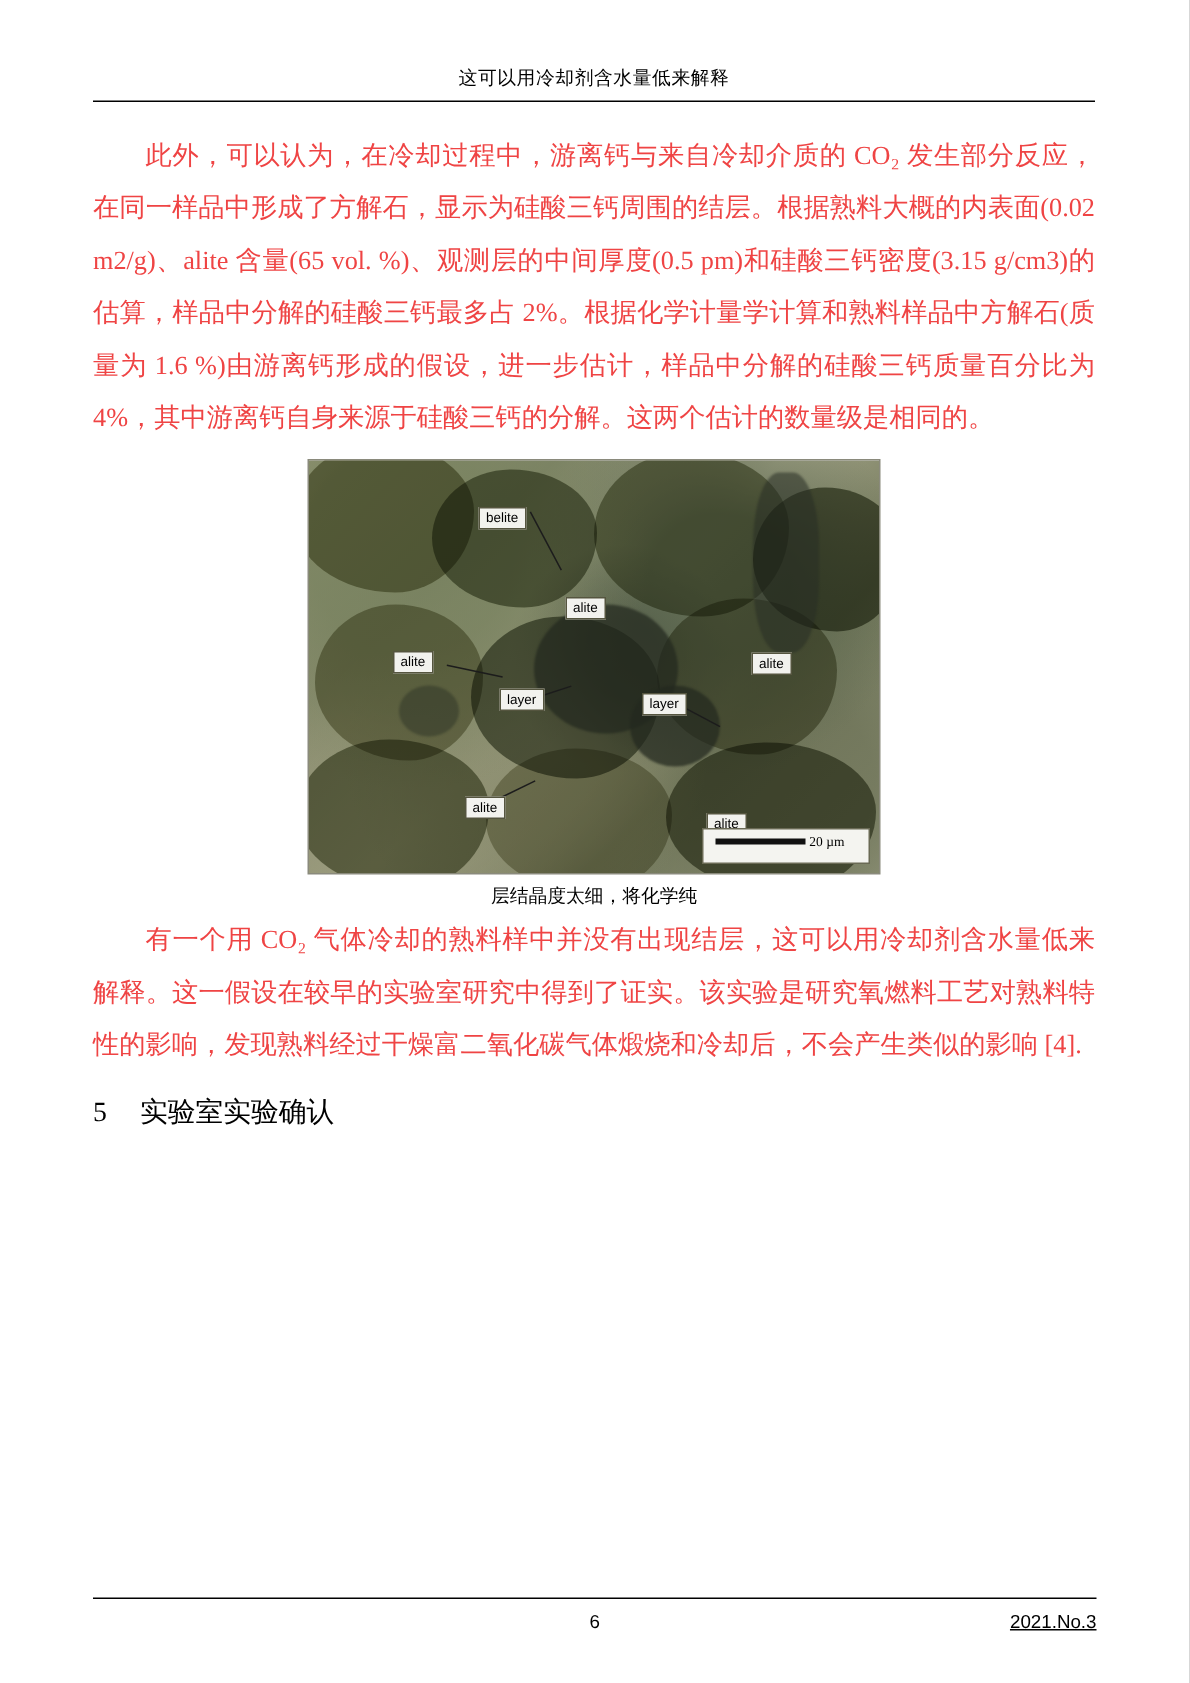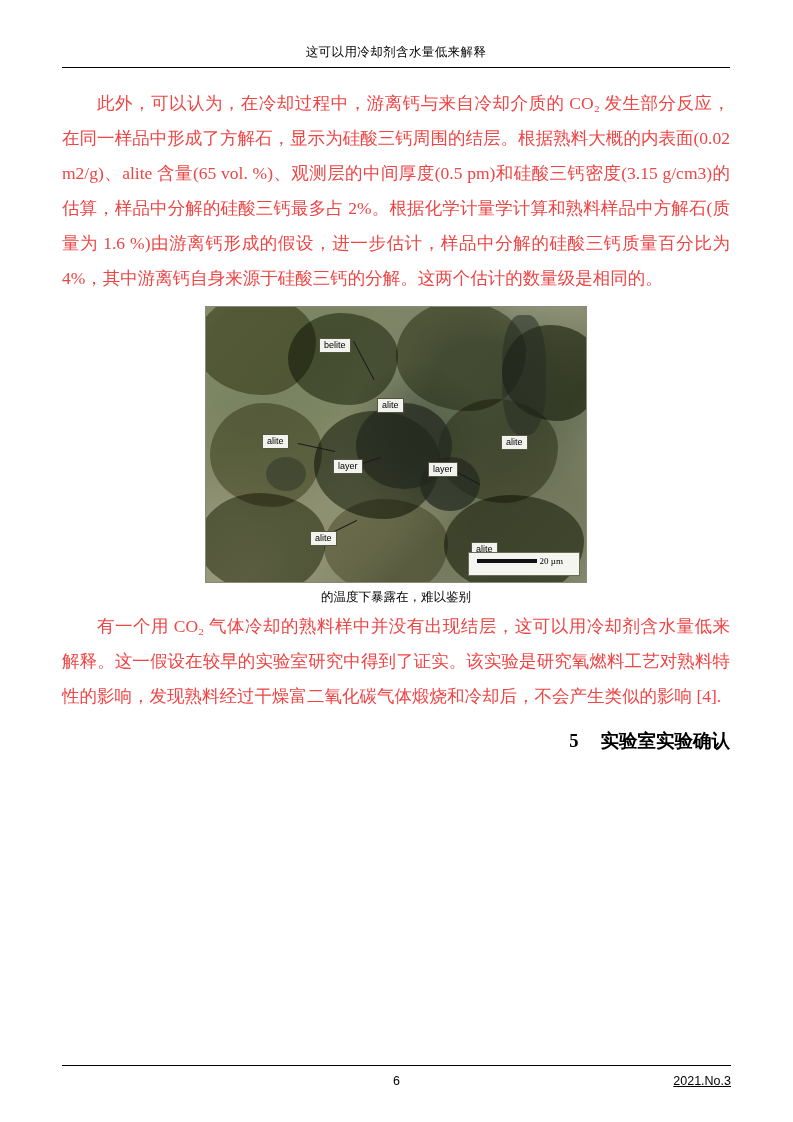--- a/index.html
+++ b/index.html
@@ -128,25 +128,24 @@
   .fig-caption {
     font-family: "Liberation Sans", sans-serif;
     font-size: 12.5px;
     line-height: 19px;
     text-align: center;
     color: #000;
     margin-top: 5px;
   }
   .section-title {
     font-size: 18.5px;
-    font-weight: bold;
+    font-weight: normal;
     color: #000;
     margin-top: 14px;
     margin-bottom: 2px;
-    text-align: right;
   }
   .section-title .num {
     margin-right: 22px;
   }
   .footer-rule {
     position: absolute;
     left: 62px;
     right: 62px;
     bottom: 56px;
     border-bottom: 1.3px solid #000;
@@ -217,21 +216,21 @@
         <div class="lbl" style="left:222px;top:155px;">layer</div>
         <div class="lbl" style="left:295px;top:128px;">alite</div>
         <div class="lbl" style="left:104px;top:224px;">alite</div>
         <div class="lbl" style="left:265px;top:235px;">alite</div>
 
         <div class="scalebar">
           <div class="bar"></div>
           <div class="txt">20 µm</div>
         </div>
       </div>
-      <div class="fig-caption">的温度下暴露在，难以鉴别</div>
+      <div class="fig-caption">层结晶度太细，将化学纯</div>
     </div>
 
     <div class="body-text">
       <p class="indent">有一个用 CO₂ 气体冷却的熟料样中并没有出现结层，这可以用冷却剂含水量低来解释。这一假设在较早的实验室研究中得到了证实。该实验是研究氧燃料工艺对熟料特性的影响，发现熟料经过干燥富二氧化碳气体煅烧和冷却后，不会产生类似的影响 [4].</p>
     </div>
 
     <div class="section-title">
       <span class="num">5</span><span>实验室实验确认</span>
     </div>
 

